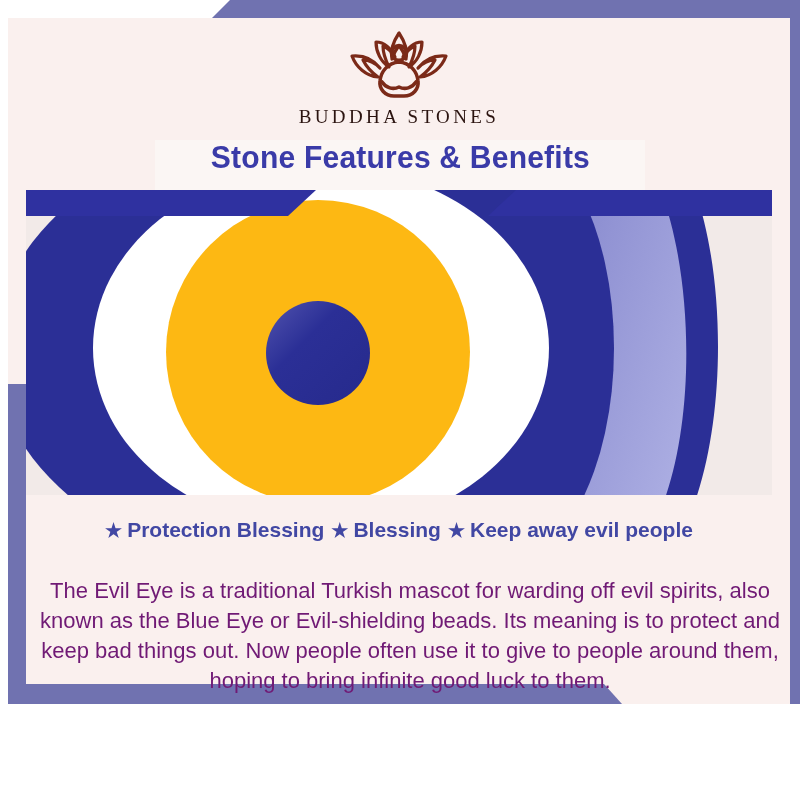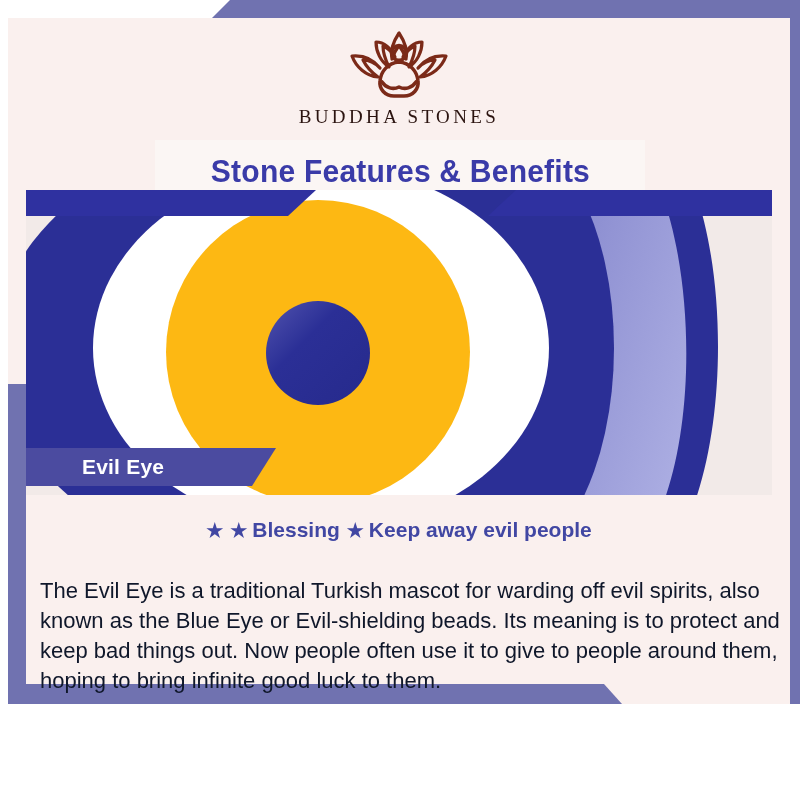--- a/index.html
+++ b/index.html
@@ -97,21 +97,21 @@
 
   
   .title-plate {
     position: absolute;
     top: 140px;
     left: 147px;
     width: 490px;
     height: 50px;
     background: #FBF6F4;
     display: flex;
-    align-items: flex-end;
+    align-items: flex-start;
     justify-content: center;
     z-index: 6;
   }
   .title-text {
     font-size: 31px;
     font-weight: bold;
     color: #3A3BA8;
     letter-spacing: 0.2px;
     white-space: nowrap;
     transform: scaleX(0.97);
@@ -198,22 +198,23 @@
   }
 
   
   .body-copy {
     position: absolute;
     top: 554px;
     left: 32px;
     width: 740px;
     font-size: 22px;
     line-height: 30px;
-    color: #0f172a;
+    color: #701a75;
     z-index: 5;
+    text-align: center;
   }
 </style>
 </head>
 <body>
 
 <div id="poster">
 
   <div class="cream-page"></div>
 
   <div class="deco-top-band"></div>
@@ -276,27 +277,25 @@
 
         <circle cx="292" cy="163" r="52" fill="url(#pupilGrad)"></circle>
       </g>
     </svg>
   </div>
 
   <div class="title-plate">
     <div class="title-text">Stone Features &amp; Benefits</div>
   </div>
 
-  <div class="eye-banner">
-    <span class="eye-banner-label">Evil Eye</span>
-  </div>
 
   <div class="benefits">
     <div class="benefit-chip">
       <span class="star-icon">★</span>
+      <span>Protection  Blessing</span>
     </div>
     <div class="benefit-chip">
       <span class="star-icon">★</span>
       <span>Blessing</span>
     </div>
     <div class="benefit-chip">
       <span class="star-icon">★</span>
       <span>Keep away evil people</span>
     </div>
   </div>

